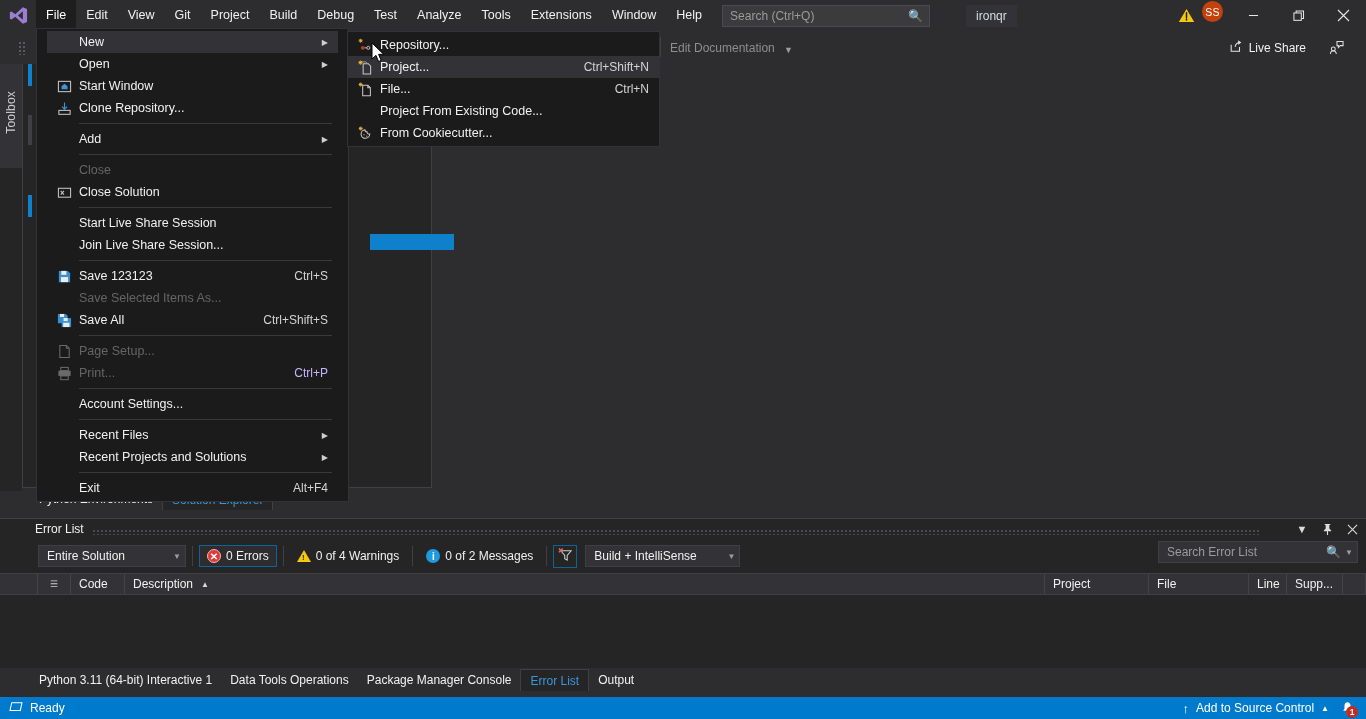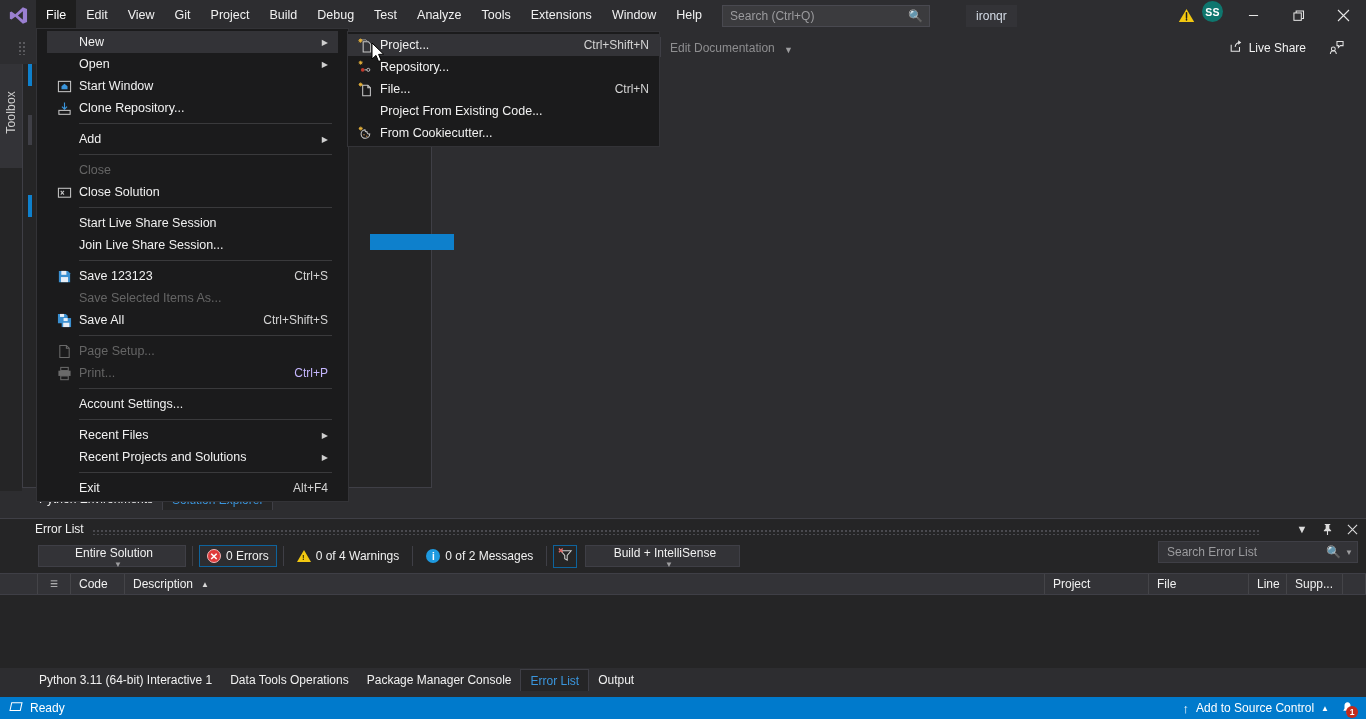--- a/index.html
+++ b/index.html
@@ -44,22 +44,22 @@
     padding: 0 10px; background: #333337; color: #d6dde8; font-size: 12px;
   }
 
   .tb-right {
     position: absolute; right: 0; top: 0; height: 31px;
     display: flex; align-items: center;
   }
   .warn-tri { width: 26px; display: flex; justify-content: center; align-items: center; }
   .avatar {
     width: 21px; height: 21px; border-radius: 50%;
-    background: #0f766e; color: #ffffff;
-    font-size: 10.5px; font-weight: bold;
+    background: #c2410c; color: #ffffff;
+    font-size: 10.5px; font-weight: normal;
     display: flex; align-items: center; justify-content: center;
     margin: 0 8px 8px 3px; letter-spacing: .2px;
   }
   .wbtn {
     width: 45px; height: 31px; display: flex; align-items: center; justify-content: center;
     color: #e6e6e6;
   }
 
   
   .toolbar2 {
@@ -140,21 +140,21 @@
   }
   .errpanel-caps div { width: 16px; height: 18px; display: flex; align-items: center; justify-content: center; font-size: 11px; }
 
   .errtoolbar {
     position: absolute; left: 0; top: 22px; width: 1366px; height: 30px;
     display: flex; align-items: center; padding-left: 38px; gap: 0;
   }
   .combo {
     height: 22px; background: #333337; border: 1px solid #3f3f46;
     display: flex; align-items: center; padding: 0 4px 0 8px;
-    font-size: 12px; color: #f1f1f1; flex-direction: column;
+    font-size: 12px; color: #f1f1f1;
   }
   .combo .lbl { flex: 1; white-space: nowrap; }
   .combo .carat { color: #9d9d9f; font-size: 8px; padding-left: 8px; }
   .vsep { width: 1px; height: 20px; background: #3f3f46; margin: 0 6px; }
   .tgl {
     height: 22px; display: flex; align-items: center; gap: 5px;
     padding: 0 7px; font-size: 12px; color: #f1f1f1; white-space: nowrap;
   }
   .tgl.on { border: 1px solid #0e639c; background: #2d2d30; }
   .ico-err {
@@ -614,44 +614,44 @@
 
     <div class="mi-sep"></div>
 
     <div class="mi">
       <span class="lbl">Exit</span>
       <span class="sc">Alt+F4</span>
     </div>
   </div>
 
   <div class="submenu">
-    <div class="mi hl">
-      <span class="ic">
-        <svg width="15" height="15" viewBox="0 0 16 16">
-          <path d="M5.5 4 H11 L13.5 6.5 V15 H5.5 Z" fill="none" stroke="#c8c8c8" stroke-width="1.1"></path>
-          <path d="M3 2 H8.5 L10.5 4" fill="none" stroke="#a0a0a0" stroke-width="1"></path>
-          <path d="M2.6 0.6 V5 M0.4 2.8 H4.8 M1.1 1.1 L4.1 4.5 M4.1 1.1 L1.1 4.5" stroke="#e8b23a" stroke-width="1"></path>
-        </svg>
-      </span>
-      <span class="lbl">Project...</span>
-      <span class="sc">Ctrl+Shift+N</span>
-    </div>
-
     <div class="mi">
       <span class="ic">
         <svg width="15" height="15" viewBox="0 0 16 16">
           <circle cx="5" cy="10.5" r="2" fill="#c0392b"></circle>
           <circle cx="11" cy="10.5" r="1.6" fill="none" stroke="#c8c8c8" stroke-width="1"></circle>
           <path d="M7 10.5 H9.4" stroke="#c8c8c8" stroke-width="1"></path>
           <path d="M2.8 0.8 V5 M0.7 2.9 H4.9 M1.3 1.4 L4.3 4.4 M4.3 1.4 L1.3 4.4" stroke="#e8b23a" stroke-width="1"></path>
         </svg>
       </span>
       <span class="lbl">Repository...</span>
     </div>
 
+    <div class="mi hl">
+      <span class="ic">
+        <svg width="15" height="15" viewBox="0 0 16 16">
+          <path d="M5.5 4 H11 L13.5 6.5 V15 H5.5 Z" fill="none" stroke="#c8c8c8" stroke-width="1.1"></path>
+          <path d="M3 2 H8.5 L10.5 4" fill="none" stroke="#a0a0a0" stroke-width="1"></path>
+          <path d="M2.6 0.6 V5 M0.4 2.8 H4.8 M1.1 1.1 L4.1 4.5 M4.1 1.1 L1.1 4.5" stroke="#e8b23a" stroke-width="1"></path>
+        </svg>
+      </span>
+      <span class="lbl">Project...</span>
+      <span class="sc">Ctrl+Shift+N</span>
+    </div>
+
     <div class="mi">
       <span class="ic">
         <svg width="15" height="15" viewBox="0 0 16 16">
           <path d="M5 3.5 H10.5 L13.2 6.2 V14.6 H5 Z" fill="none" stroke="#c8c8c8" stroke-width="1.1"></path>
           <path d="M10.5 3.5 V6.2 H13.2" fill="none" stroke="#c8c8c8" stroke-width="1.1"></path>
           <path d="M2.8 0.6 V4.8 M0.7 2.7 H4.9 M1.3 1.2 L4.3 4.2 M4.3 1.2 L1.3 4.2" stroke="#e8b23a" stroke-width="1"></path>
         </svg>
       </span>
       <span class="lbl">File...</span>
       <span class="sc">Ctrl+N</span>

